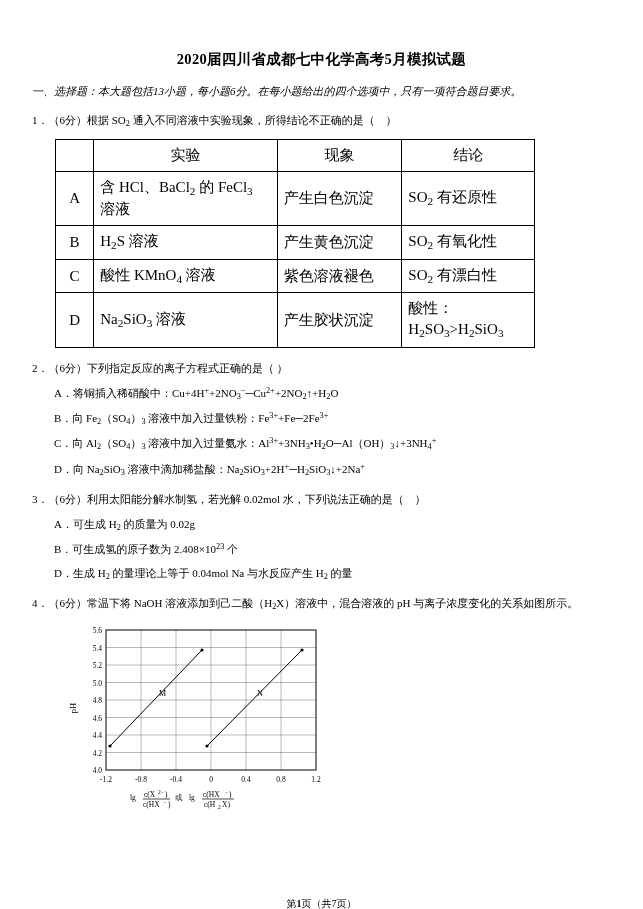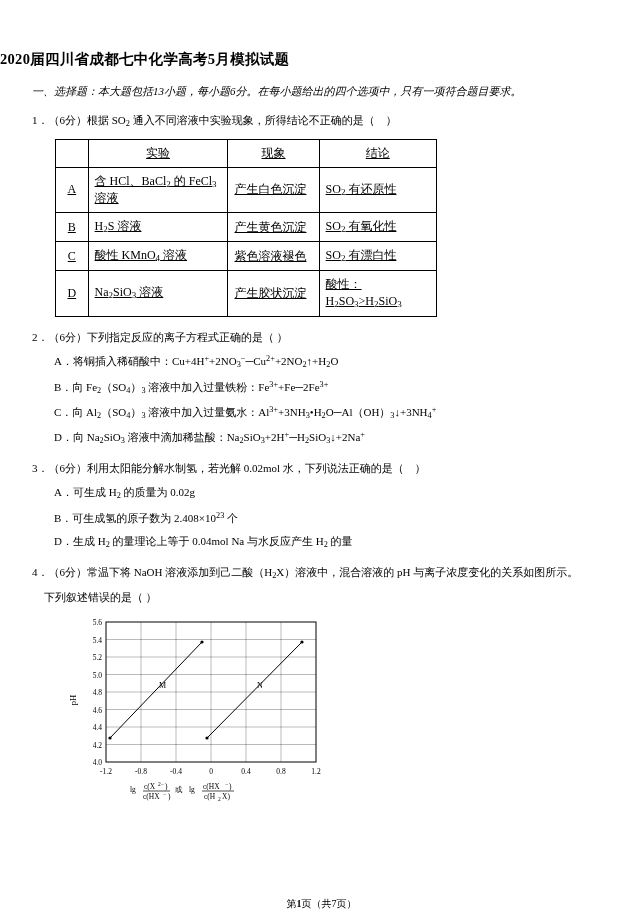--- a/index.html
+++ b/index.html
@@ -16,21 +16,21 @@
     overflow: hidden;
   }
   .page {
     position: relative;
     width: 643px;
     height: 909px;
     padding: 0;
     box-sizing: border-box;
   }
   .doc-title {
-    text-align: left;
+    text-align: center;
     font-weight: bold;
     font-size: 14.5px;
     margin: 50px 0 0 0;
     letter-spacing: 0.3px;
   }
   .section-head {
     font-size: 11px;
     margin: 14px 30px 0 32px;
     line-height: 1.5;
     font-style: italic;
@@ -56,23 +56,22 @@
   .opt-row span {
     display: inline-block;
     width: 112px;
   }
   sub { font-size: 75%; vertical-align: -0.25em; }
   sup { font-size: 75%; vertical-align: 0.45em; }
 
   table.exp {
     border-collapse: collapse;
     margin: 9px 0 0 55px;
-    font-size: 12px;
-    width: 382px;
-    text-decoration: underline;
+    font-size: 15px;
+    width: 480px;
   }
   table.exp td, table.exp th {
     border: 1px solid #000;
     padding: 5px 6px;
     font-weight: normal;
     text-align: left;
     line-height: 1.4;
   }
   table.exp th { text-align: center; }
   table.exp td.lbl { text-align: center; width: 26px; }
@@ -162,21 +161,20 @@
 
   <div class="q">
     <div class="q-stem">3．（6分）利用太阳能分解水制氢，若光解 0.02mol 水，下列说法正确的是（&nbsp;&nbsp;&nbsp;&nbsp;）</div>
     <div class="opt">A．可生成 H<sub>2</sub> 的质量为 0.02g</div>
     <div class="opt">B．可生成氢的原子数为 2.408×10<sup>23</sup> 个</div>
     <div class="opt">D．生成 H<sub>2</sub> 的量理论上等于 0.04mol Na 与水反应产生 H<sub>2</sub> 的量</div>
   </div>
 
   <div class="q">
     <div class="q-stem">4．（6分）常温下将 NaOH 溶液添加到己二酸（H<sub>2</sub>X）溶液中，混合溶液的 pH 与离子浓度变化的关系如图所示。</div>
-    <div class="opt" style="margin-left:12px;">下列叙述错误的是（      ）</div>
   </div>
 
   <div class="chart-wrap">
     <svg width="300" height="190" viewBox="0 0 300 190">
 
       <g stroke="#000" stroke-width="1" fill="none">
         <rect x="48" y="8" width="210" height="140"></rect>
       </g>
 
       <g stroke="#000" stroke-width="0.5" opacity="0.55">

